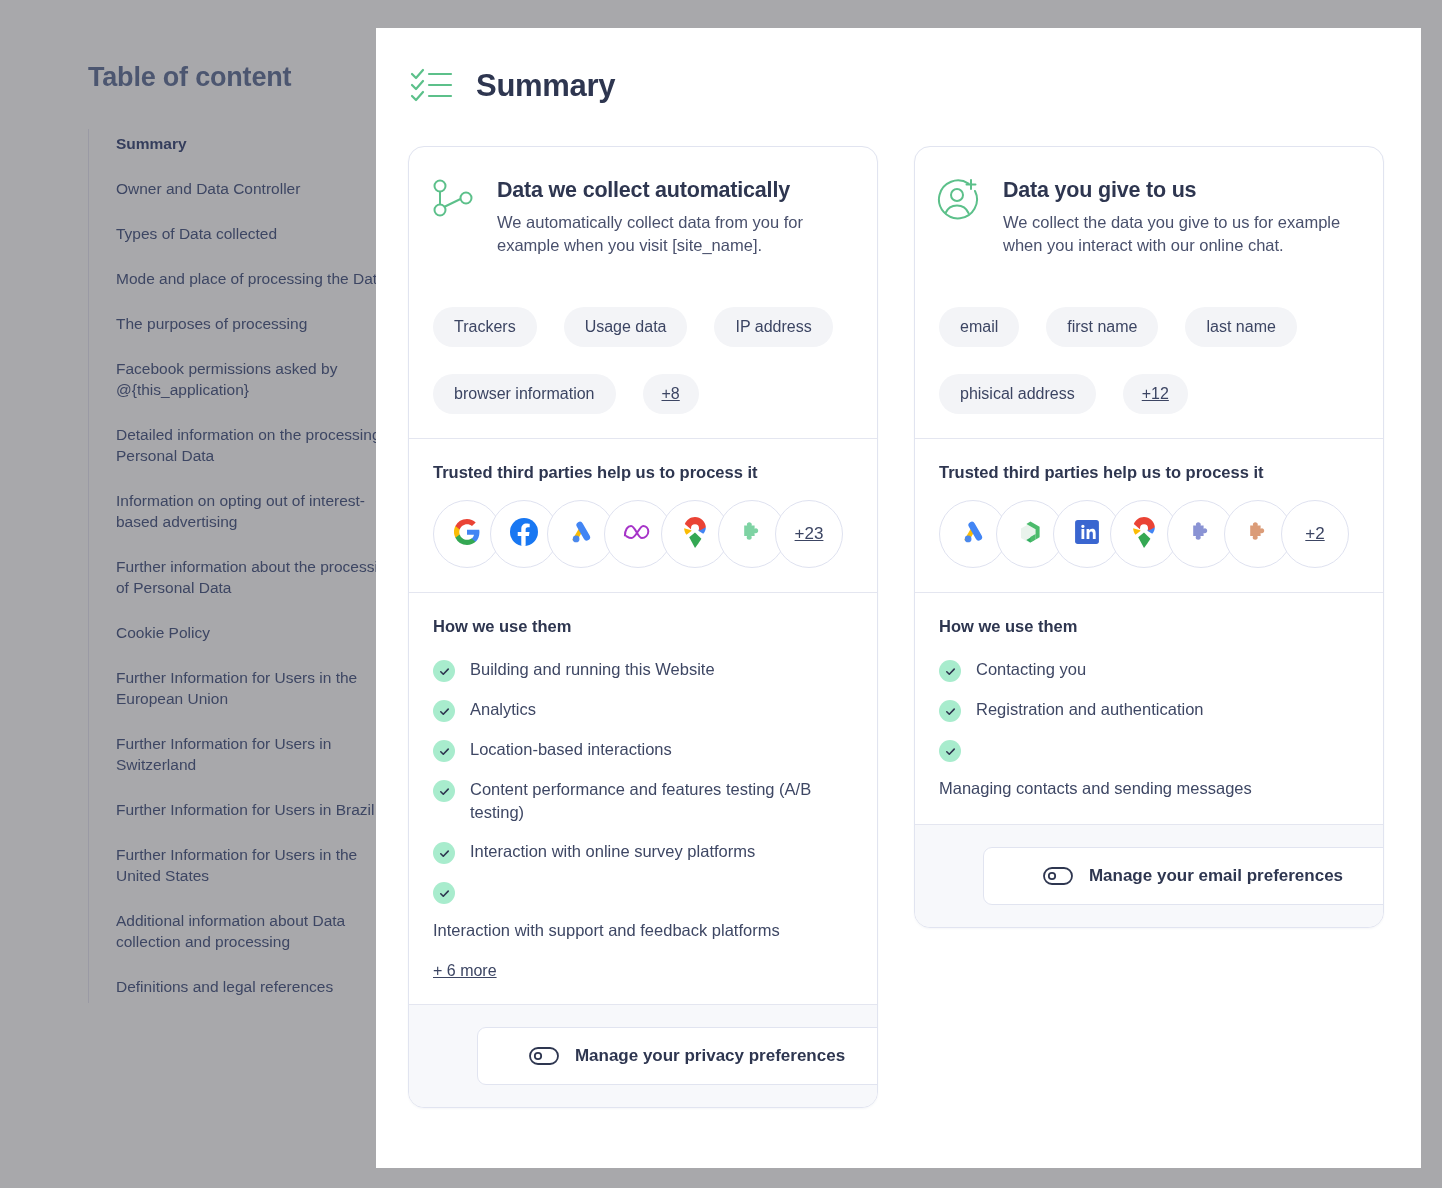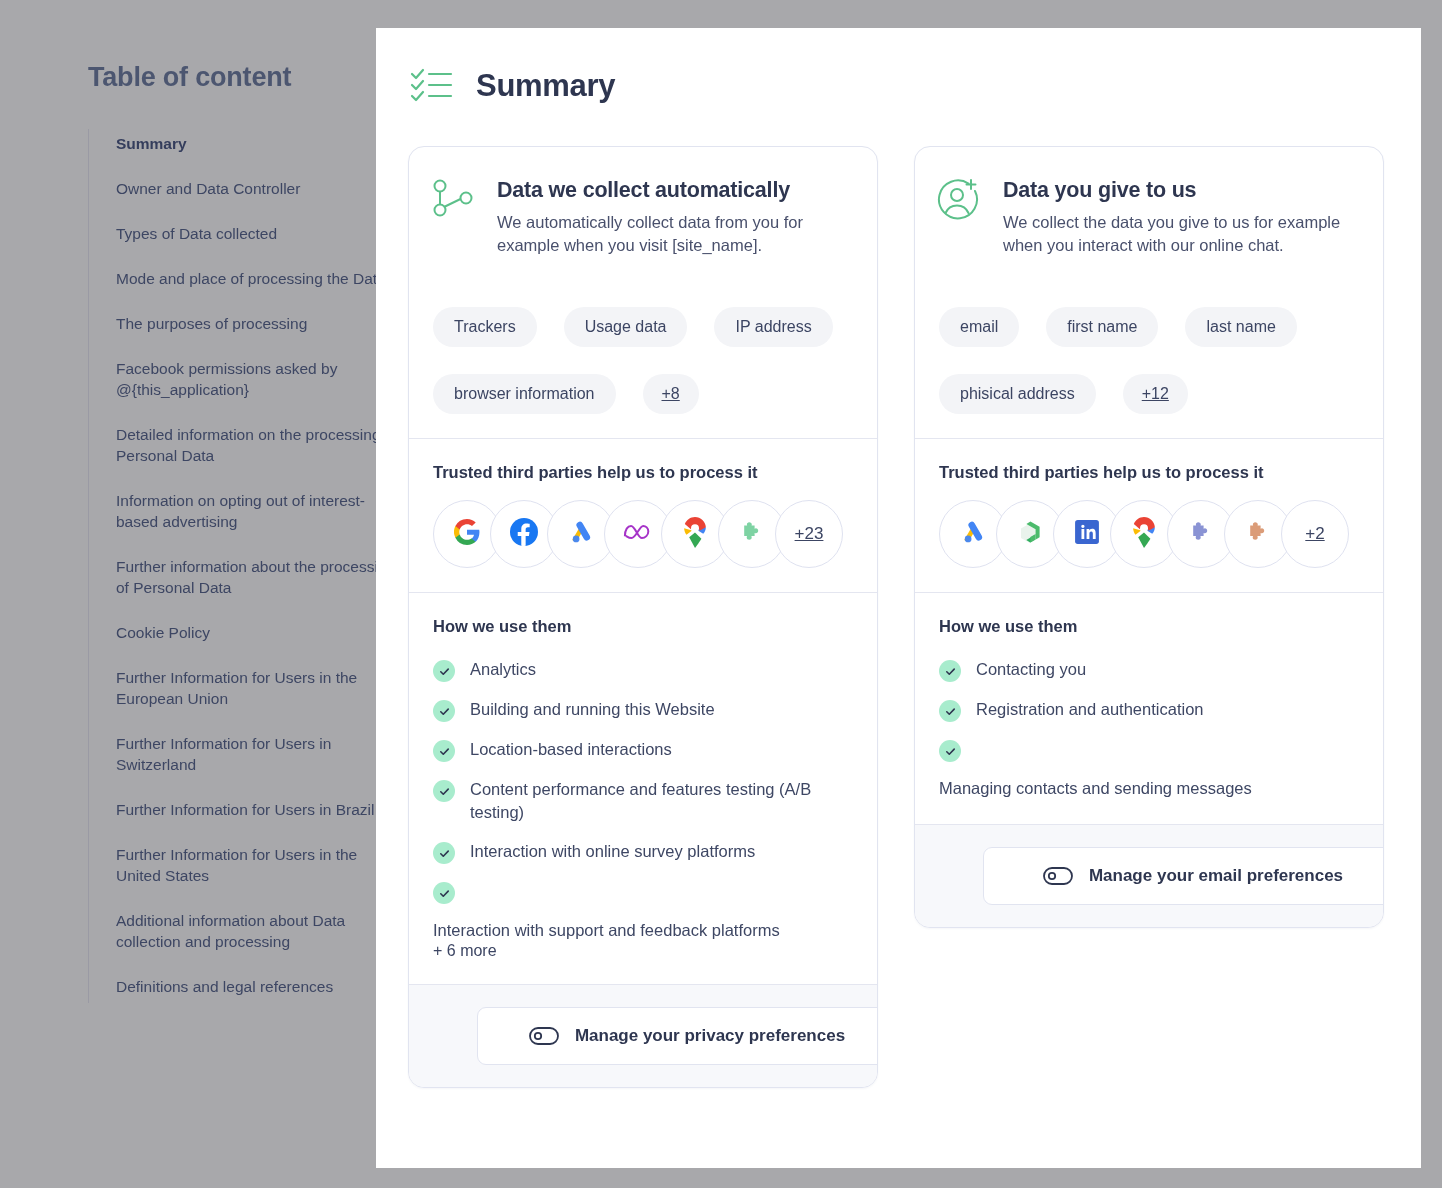--- a/index.html
+++ b/index.html
@@ -109,22 +109,22 @@
     margin-bottom: 16px;
   }
   .use:last-child { margin-bottom: 0; flex-direction: column; }
   .check {
     width: 22px; height: 22px; border-radius: 50%;
     background: #a8eccd; flex: 0 0 auto; margin-top: 2px;
     display: flex; align-items: center; justify-content: center;
   }
   .use-text { font-size: 16.5px; line-height: 23px; color: #3e4764; }
   .more-link {
-    display: inline-block; 
-    font-size: 16px; color: #3c4563; cursor: pointer;
+    display: inline-block; margin-top: 20px;
+    font-size: 16px; color: #3c4563; text-decoration: underline; cursor: pointer;
   }
 
   
   .card-foot { background: #f7f8fb; padding: 22px 24px; }
   .pref-btn {
     width: 100%; background: #fff;
     border: 1px solid #e1e4f0; border-radius: 9px;
     padding: 18px 0; display: flex; align-items: center; justify-content: center;
     gap: 16px; cursor: pointer; margin-left: 44px;
   }
@@ -248,29 +248,29 @@
               </span>
             </div>
           </div>
           <div class="card-sec"><div class="sec-title" style="margin-bottom: 22px;">How we use them</div><ul class="uses">
               <li class="use">
                 <span class="check">
                   <svg viewBox="0 0 14 14" width="13" height="13" fill="none" stroke="#2E3650" stroke-width="1.7" stroke-linecap="round" stroke-linejoin="round">
                     <polyline points="3,7.3 5.7,10 11,4.4"></polyline>
                   </svg>
                 </span>
+                <span class="use-text">Building and running this Website</span>
+              </li>
+              <li class="use">
+                <span class="check">
+                  <svg viewBox="0 0 14 14" width="13" height="13" fill="none" stroke="#2E3650" stroke-width="1.7" stroke-linecap="round" stroke-linejoin="round">
+                    <polyline points="3,7.3 5.7,10 11,4.4"></polyline>
+                  </svg>
+                </span>
                 <span class="use-text">Analytics</span>
-              </li>
-              <li class="use">
-                <span class="check">
-                  <svg viewBox="0 0 14 14" width="13" height="13" fill="none" stroke="#2E3650" stroke-width="1.7" stroke-linecap="round" stroke-linejoin="round">
-                    <polyline points="3,7.3 5.7,10 11,4.4"></polyline>
-                  </svg>
-                </span>
-                <span class="use-text">Building and running this Website</span>
               </li>
               <li class="use">
                 <span class="check">
                   <svg viewBox="0 0 14 14" width="13" height="13" fill="none" stroke="#2E3650" stroke-width="1.7" stroke-linecap="round" stroke-linejoin="round">
                     <polyline points="3,7.3 5.7,10 11,4.4"></polyline>
                   </svg>
                 </span>
                 <span class="use-text">Location-based interactions</span>
               </li>
               <li class="use">

